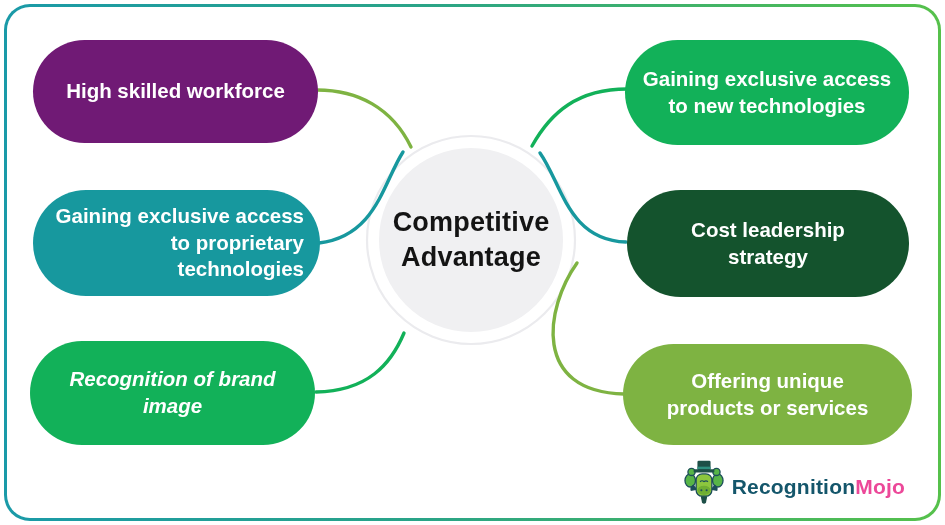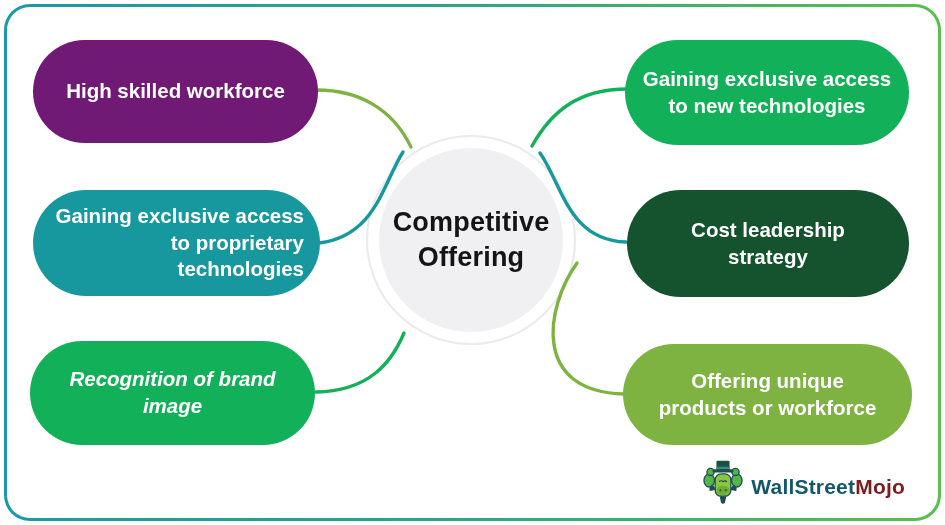--- a/index.html
+++ b/index.html
@@ -44,42 +44,42 @@
   #pill-tr { left:625px; top:40px;  width:284px; height:105px; padding:12px 16px; }
   #pill-mr { left:627px; top:190px; width:282px; height:107px; }
   #pill-br { left:623px; top:344px; width:289px; height:101px; }
 
   .logo {
     position:absolute; right:40px; bottom:10px;
     display:flex; align-items:center; gap:7px;
   }
   .logo-text { font-size:21px; font-weight:800; letter-spacing:0.2px; white-space:nowrap; }
   .logo-first  { color:#14566b; }
-  .logo-second { color:#7f1d1d; }
+  .logo-second { color:#ec4899; }
   .mascot { width:42px; height:56px; display:block; }
 </style>
 </head>
 <body>
 
 <div class="stage">
 
   <div class="card"></div>
 
   <svg class="connectors" viewBox="0 0 945 525" aria-hidden="true">
     <circle class="ring" cx="471" cy="240" r="104"></circle>
     <path class="conn conn-olive" d="M317,90 C358,90 392,108 411,147"></path>
     <path class="conn conn-teal" d="M403,152 C383,183 376,236 319,243"></path>
     <path class="conn conn-green" d="M404,333 C391,364 368,391 316,392"></path>
     <path class="conn conn-green" d="M532,146 C551,112 578,89 627,89"></path>
     <path class="conn conn-teal" d="M540,153 C562,184 568,240 626,242"></path>
     <path class="conn conn-olive" d="M577,263 C545,308 532,392 624,394"></path>
   </svg>
 
   <div class="center-circle">
-    <div class="center-title">Competitive Offering</div>
+    <div class="center-title">Competitive Advantage</div>
   </div>
 
   <div class="pill" id="pill-tl" style="background-color: #701a75;">
     <span>High skilled workforce</span>
   </div>
 
   <div class="pill" id="pill-ml" style="background-color: rgb(23, 152, 158);">
     <span>Gaining exclusive access to proprietary technologies</span>
   </div>
 
@@ -89,21 +89,21 @@
 
   <div class="pill" id="pill-tr" style="background-color: rgb(18, 177, 89);">
     <span>Gaining exclusive access to new technologies</span>
   </div>
 
   <div class="pill" id="pill-mr" style="background-color: #14532d;">
     <span>Cost leadership strategy</span>
   </div>
 
   <div class="pill" id="pill-br" style="background-color: rgb(126, 179, 66);">
-    <span>Offering unique products or workforce</span>
+    <span>Offering unique products or services</span>
   </div>
 
   <div class="logo">
     <svg class="mascot" viewBox="0 0 64 84" aria-hidden="true">
 
       <ellipse cx="11" cy="32" rx="8" ry="10" fill="#57b547" stroke="#1c4e5a" stroke-width="2"></ellipse>
       <circle cx="13" cy="19" r="5.5" fill="#57b547" stroke="#1c4e5a" stroke-width="2"></circle>
       <ellipse cx="53" cy="32" rx="8" ry="10" fill="#57b547" stroke="#1c4e5a" stroke-width="2"></ellipse>
       <circle cx="51" cy="19" r="5.5" fill="#57b547" stroke="#1c4e5a" stroke-width="2"></circle>
 
@@ -119,17 +119,17 @@
       <path d="M26,34 q3,-3 6,0" fill="none" stroke="#1c4e5a" stroke-width="1.8"></path>
       <path d="M32,34 q3,-3 6,0" fill="none" stroke="#1c4e5a" stroke-width="1.8"></path>
 
       <ellipse cx="32" cy="47" rx="10" ry="7" fill="#6fae33"></ellipse>
       <circle cx="28" cy="47" r="1.6" fill="#1c4e5a"></circle>
       <circle cx="36" cy="47" r="1.6" fill="#1c4e5a"></circle>
 
       <path d="M27,56 h10 l-2,10 q-3,3 -6,0 Z" fill="#1d4f47"></path>
     </svg>
     <div class="logo-text">
-      <span class="logo-first">WallStreet</span><span class="logo-second">Mojo</span>
+      <span class="logo-first">Recognition</span><span class="logo-second">Mojo</span>
     </div>
   </div>
 
 </div>
 
 </body></html>

